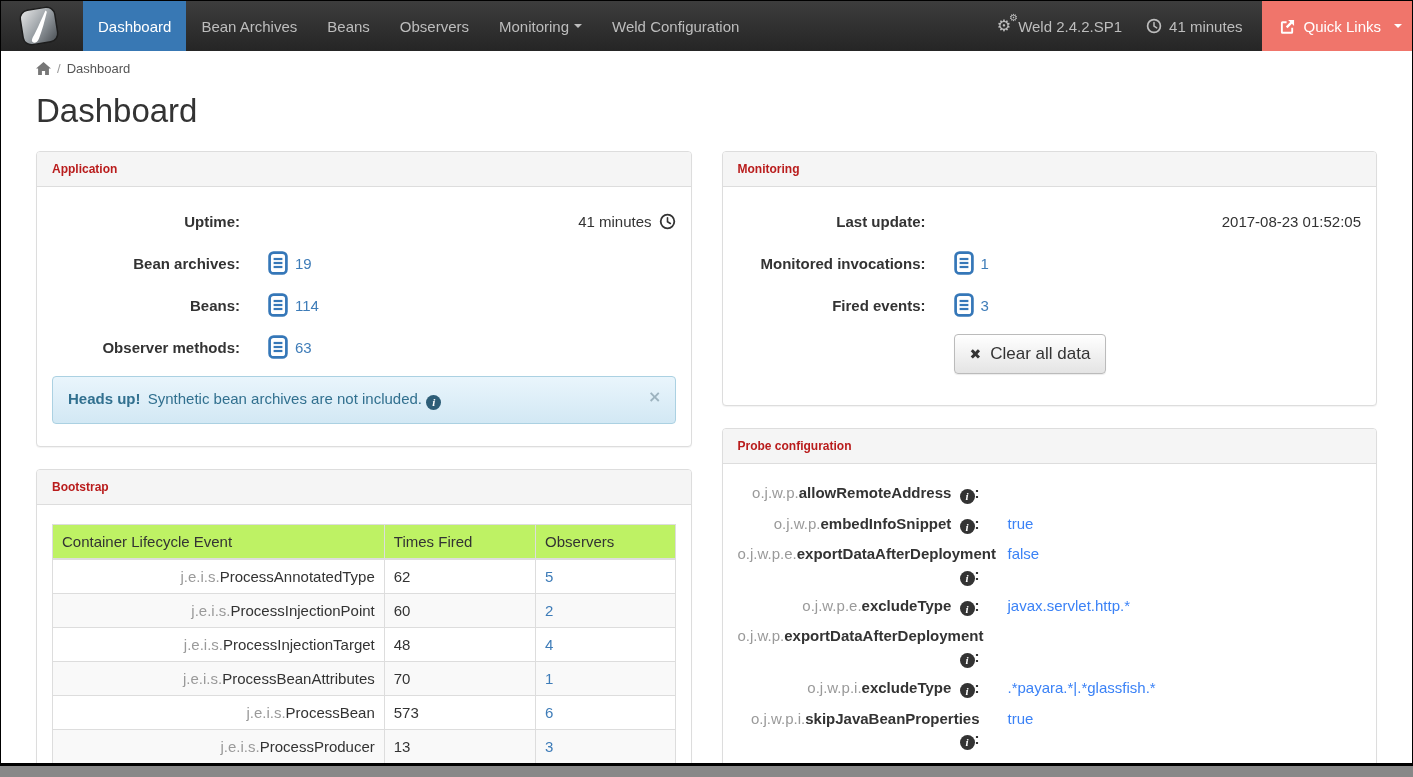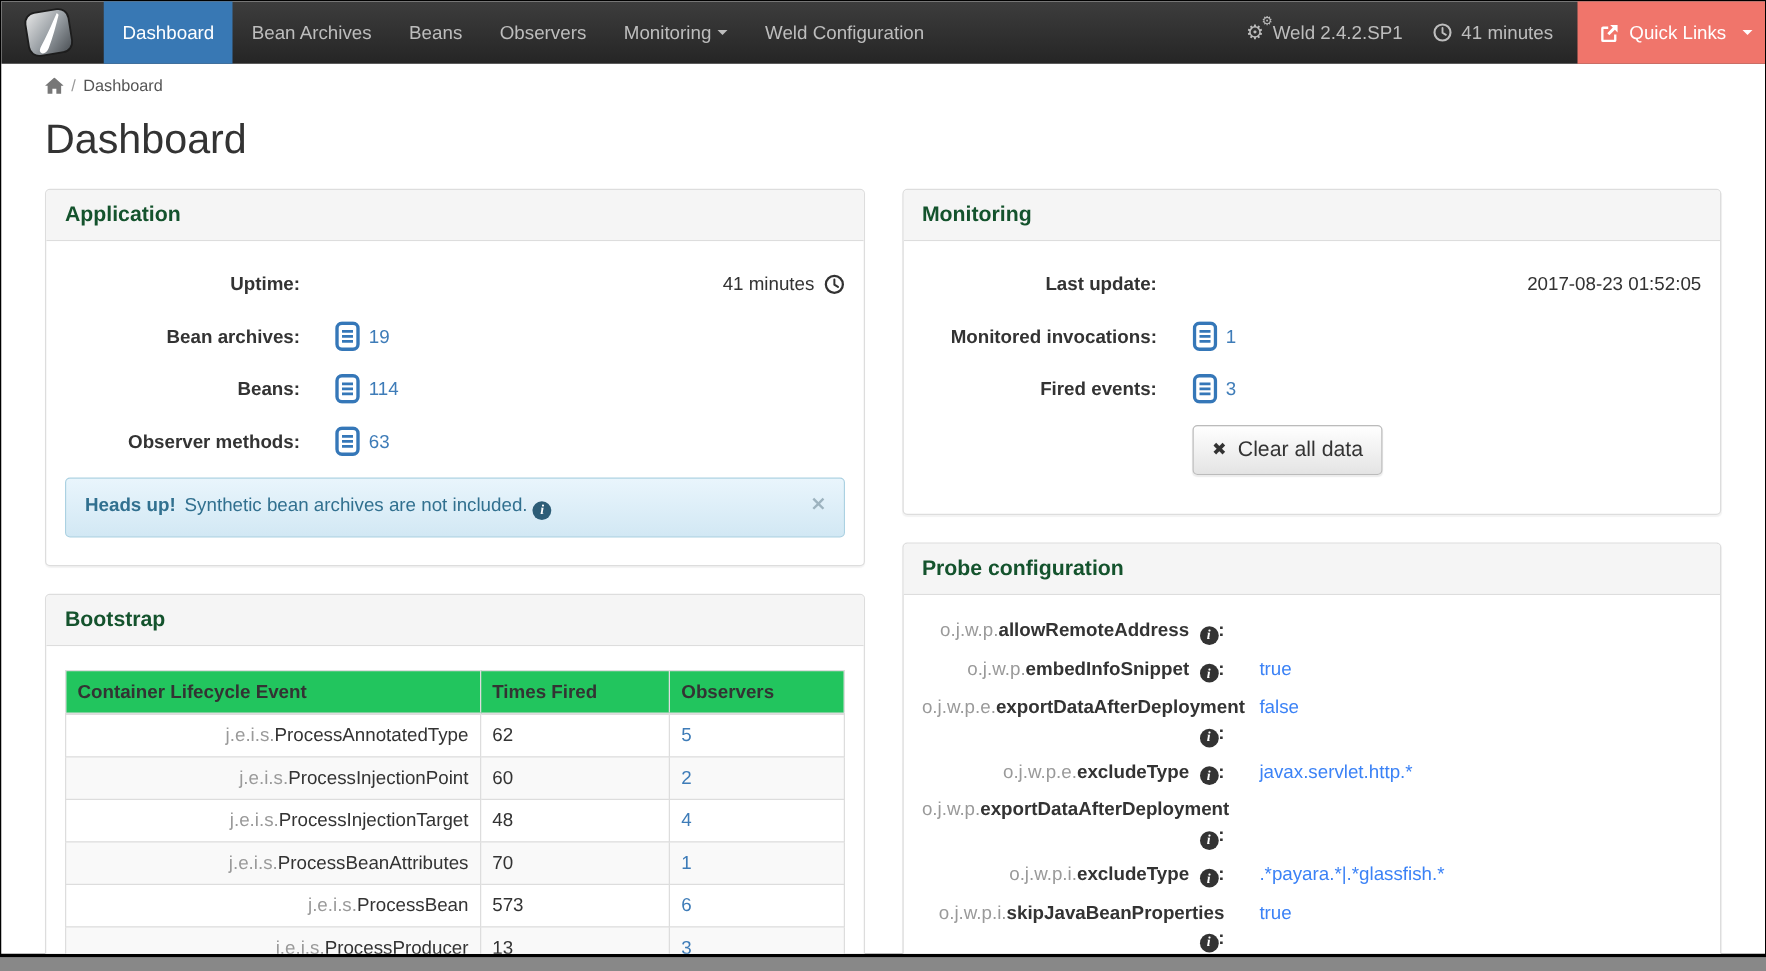--- a/index.html
+++ b/index.html
@@ -38,21 +38,21 @@
   h1.page-title { font-size:33px; font-weight:400; color:#333; margin:10px 0 21px; }
 
   
   .row { display:flex; margin:0 -15px; }
   .col { width:50%; padding:0 15px; }
 
   
   .panel { border:1px solid #ddd; border-radius:4px; margin-bottom:22px;
     background:#fff; box-shadow:0 1px 1px rgba(0,0,0,.05); }
   .panel-heading { padding:10px 15px; background:#f5f5f5; border-bottom:1px solid #ddd;
-    border-radius:3px 3px 0 0; font-size:17px; font-weight:bold; color:#14532d; }
+    border-radius:3px 3px 0 0; font-size:12px; font-weight:bold; color:#b91c1c; }
   .panel-body { padding:15px; }
 
   
   .kv-row { display:flex; align-items:center; min-height:26px; margin:0 0 16px; font-size:15px; }
   .kv-row:first-child { margin-top:6px;justify-content:space-between; }
   .kv-label { width:188px; flex-shrink:0; text-align:right; font-weight:bold; color:#333; }
   .kv-value { margin-left:28px; display:flex; align-items:center; gap:7px; color:#333; }
   .link { color:#3e7cb8; text-decoration:none; cursor:pointer; }
   .list-icon { color:#3577b8; display:inline-flex; cursor:pointer; }
   .clock-icon { display:inline-flex; color:#333; }
@@ -75,21 +75,21 @@
     font-family:inherit; font-size:17px; color:#333;
     background:linear-gradient(#ffffff,#e4e4e4); border:1px solid #bbb;
     border-radius:4px; box-shadow:0 1px 1px rgba(0,0,0,.08); cursor:pointer; }
   .btn + .btn { margin-left:6px; }
   .btn .x-icon { font-size:14px; font-weight:bold; }
   .refresh-icon { display:inline-flex; color:#2d2d2d; }
 
   
   table.data-table { width:100%; border-collapse:collapse; font-size:15px; margin-top:4px; }
   .data-table th, .data-table td { border:1px solid #ddd; padding:8px 9px; color:#333; }
-  .data-table th { text-align:left; font-weight:bold; border-bottom-width:2px; background:#22c55e;margin-left:20px; }
+  .data-table th { text-align:left; font-weight:normal; border-bottom-width:2px; background:#bef264;margin-left:20px; }
   .data-table tbody tr:nth-child(even) td { background:#f9f9f9; }
   .data-table td.ev { text-align:right; }
   .data-table .w-ev { width:53.3%; } .data-table .w-tf { width:24.3%; } .data-table .w-ob { width:22.4%; }
   .pre { color:#9a9a9a; }
 
   
   .cfg-row { display:flex; margin-bottom:10px; font-size:15px; line-height:1.38; }
   .cfg-row:first-child { margin-top:4px; }
   .cfg-label { width:242px; flex-shrink:0; text-align:right; color:#333; }
   .cfg-label b { font-weight:bold; }

